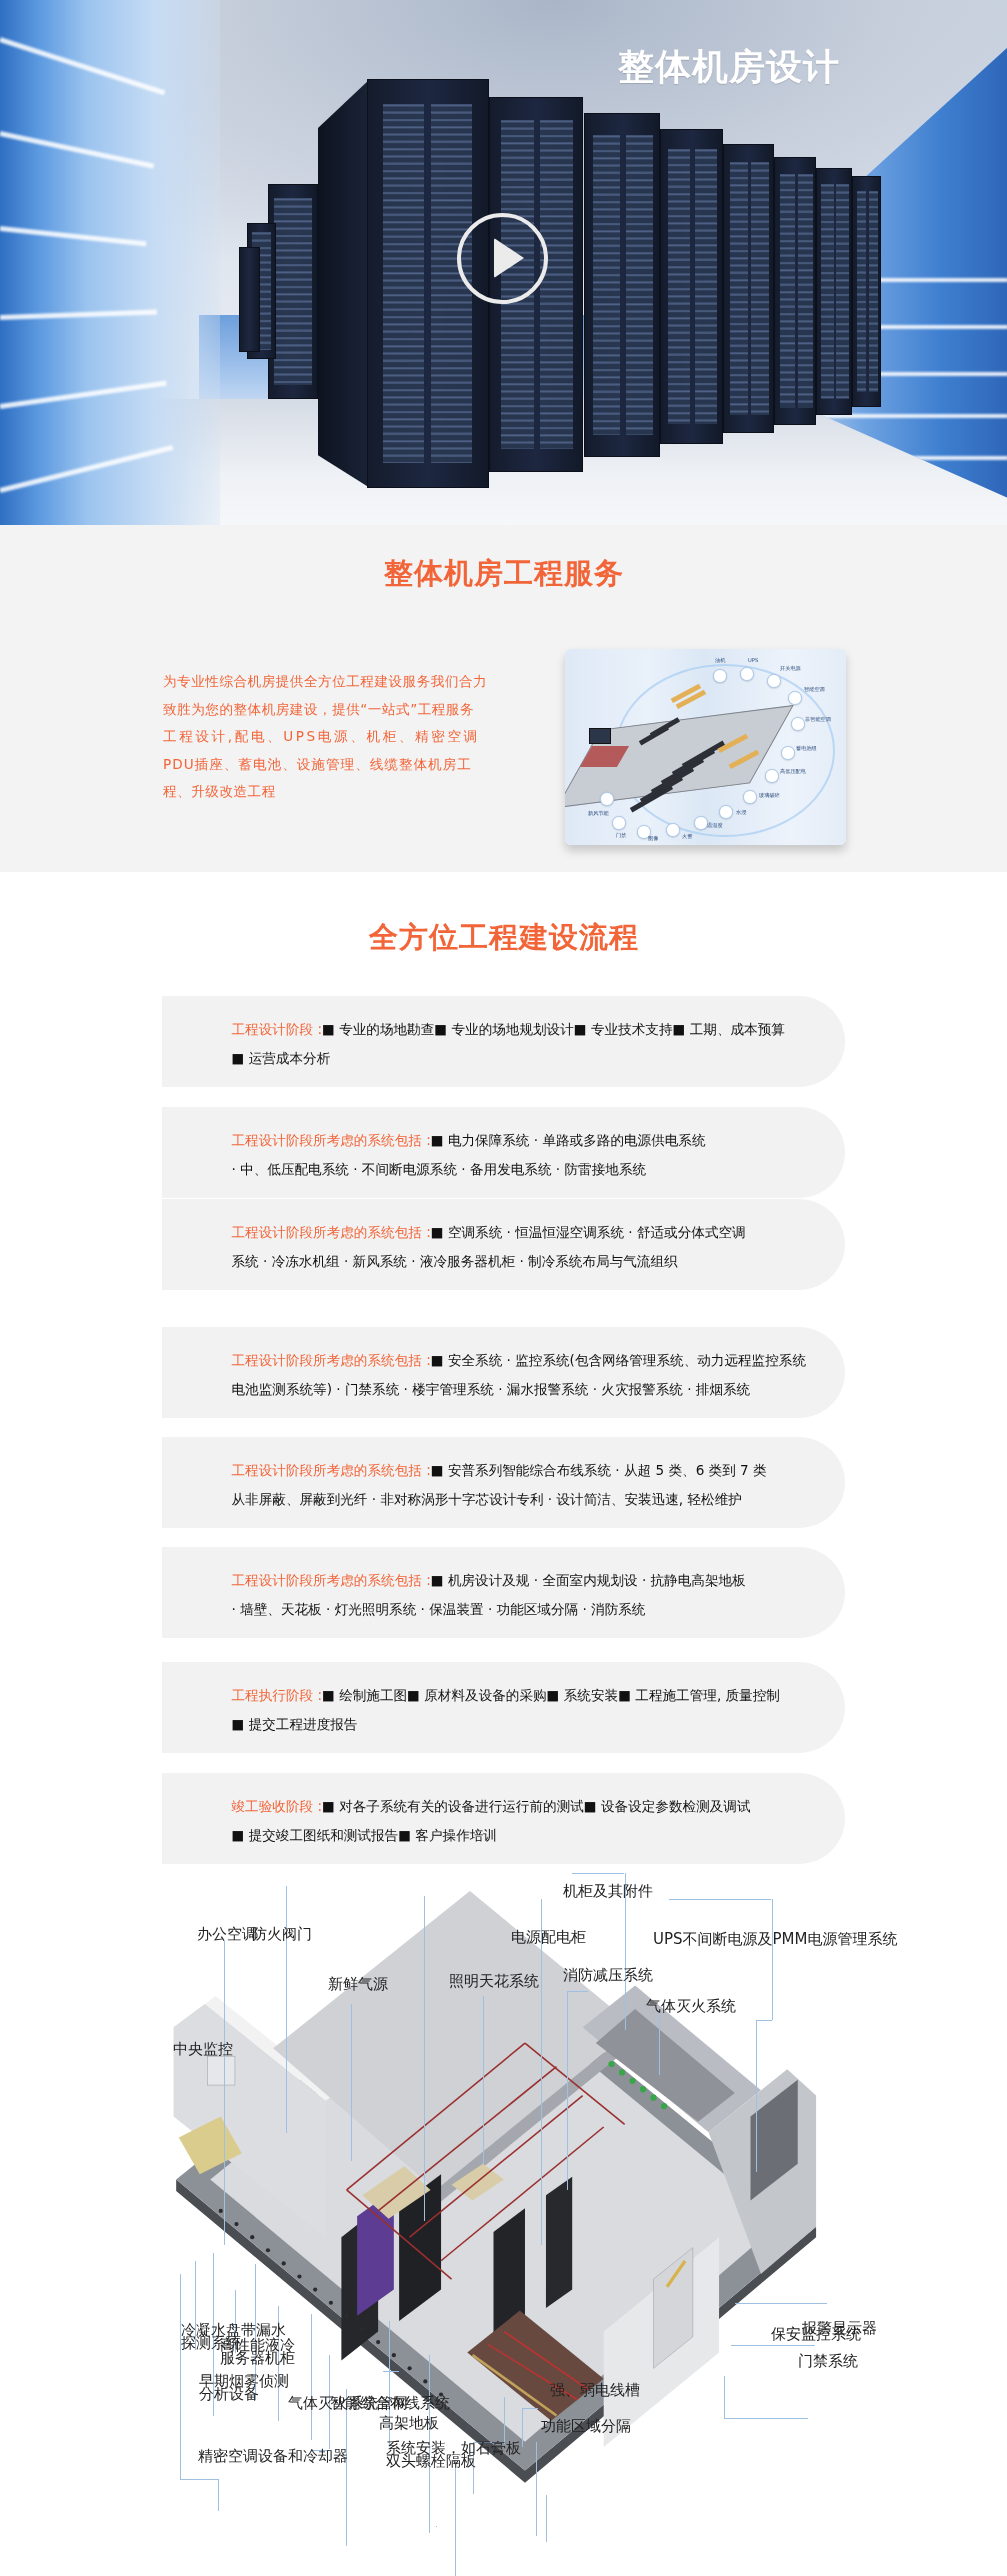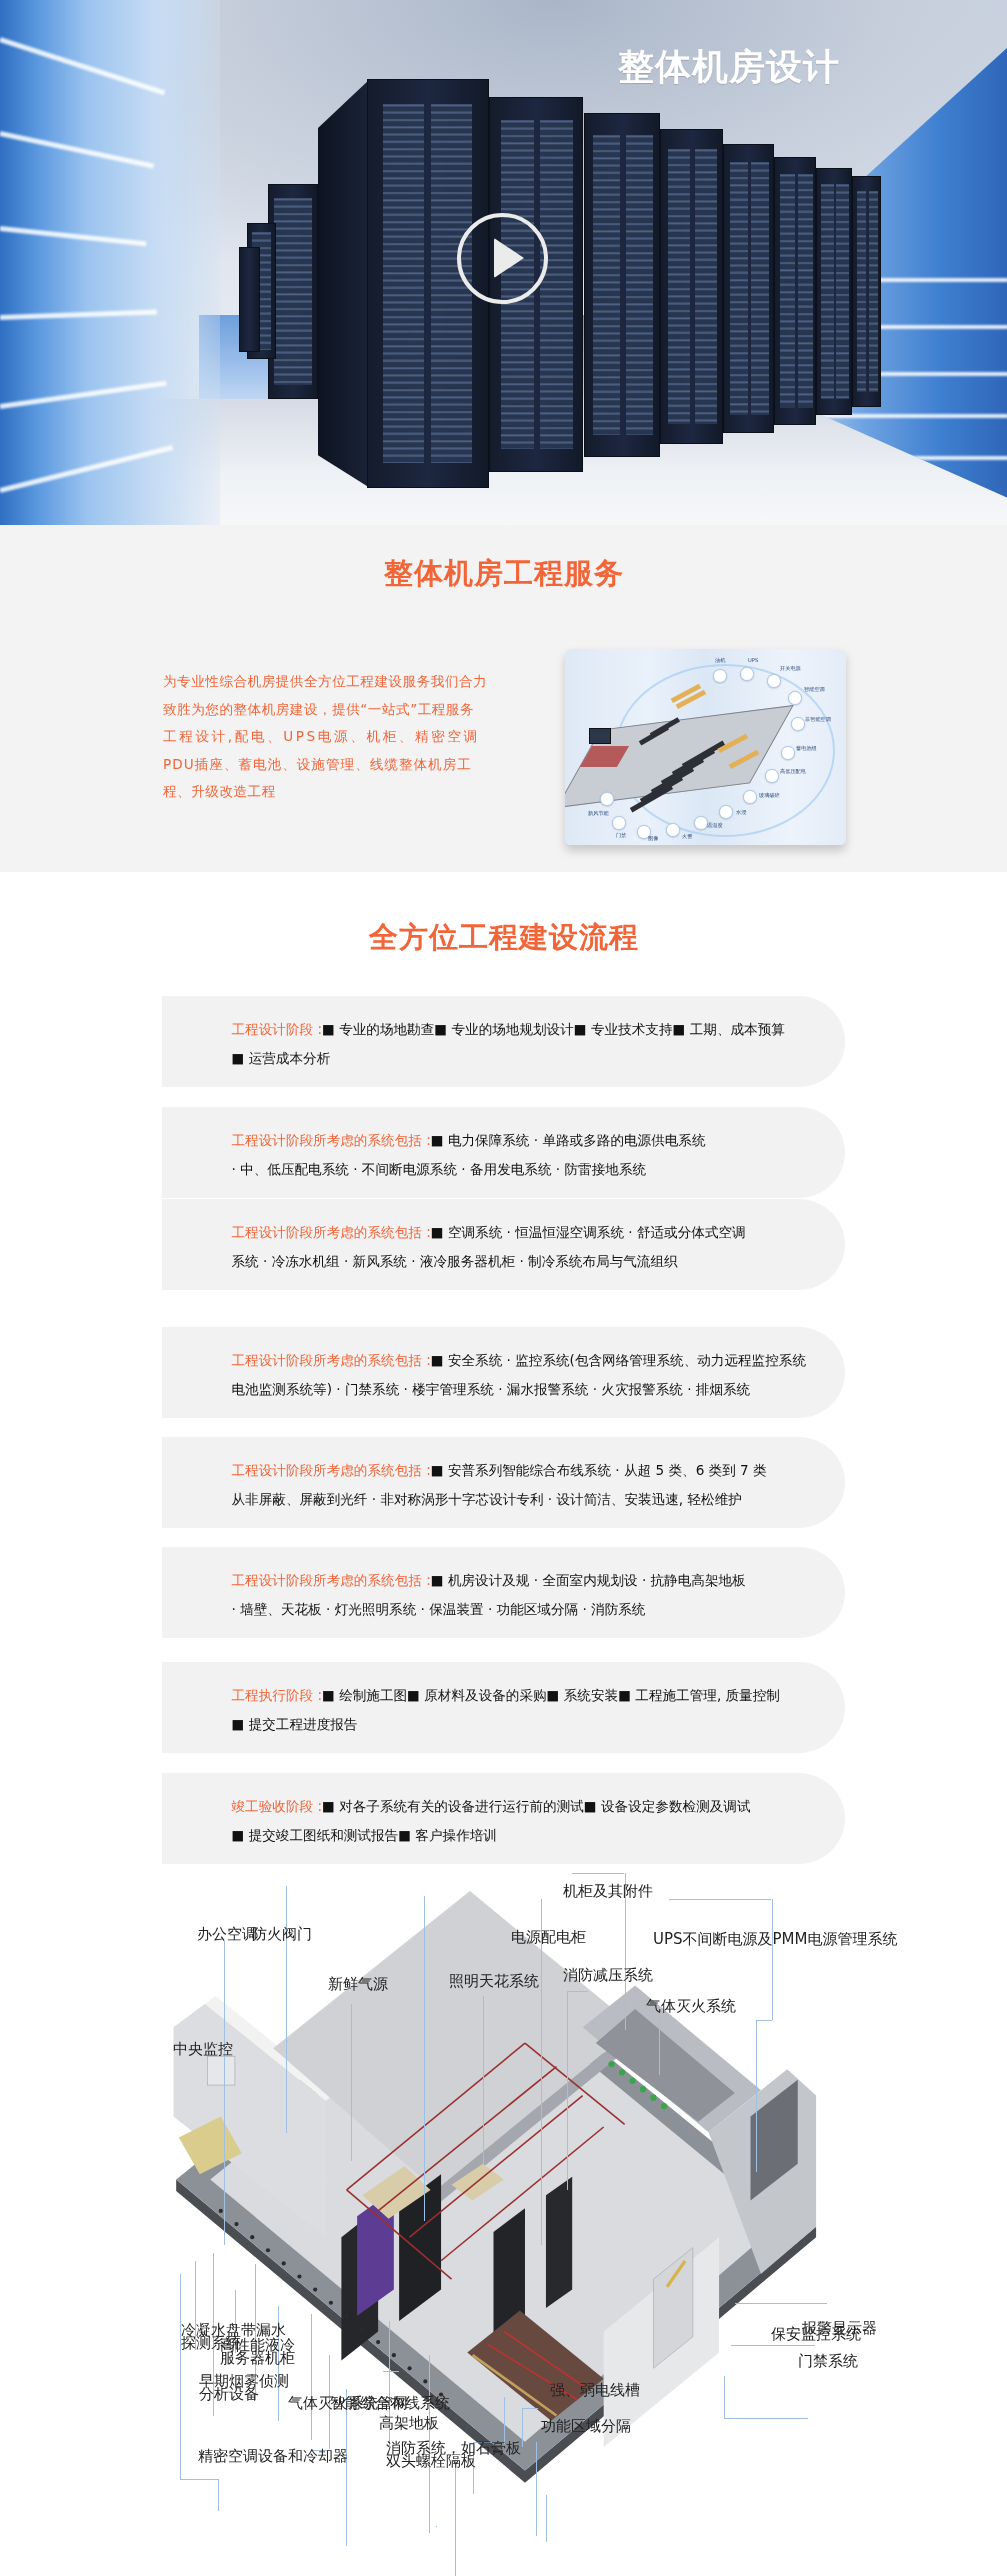--- a/index.html
+++ b/index.html
@@ -406,17 +406,17 @@
     <div>早期烟雾侦测</div>
     <div>分析设备</div>
   </div>
   <div class="lbl" style="left:288px;top:527px;">气体灭火系统管网</div>
   <div class="lbl" style="left:330px;top:527px;">智能综合布线系统</div>
   <div class="lbl" style="left:335px;top:547px;margin-left:44px;">高架地板</div>
   <div class="lbl" style="left:550px;top:514px;">强、弱电线槽</div>
   <div class="lbl" style="left:541px;top:550px;">功能区域分隔</div>
   <div class="lbl" style="left:198px;top:580px;">精密空调设备和冷却器</div>
   <div class="lbl" style="left:386px;top:572px;">
-    <div>消防系统，如石膏板</div>
+    <div>系统安装，如石膏板</div>
     <div>双头螺栓隔板</div>
   </div>
 </section>
 
 
 </body></html>

